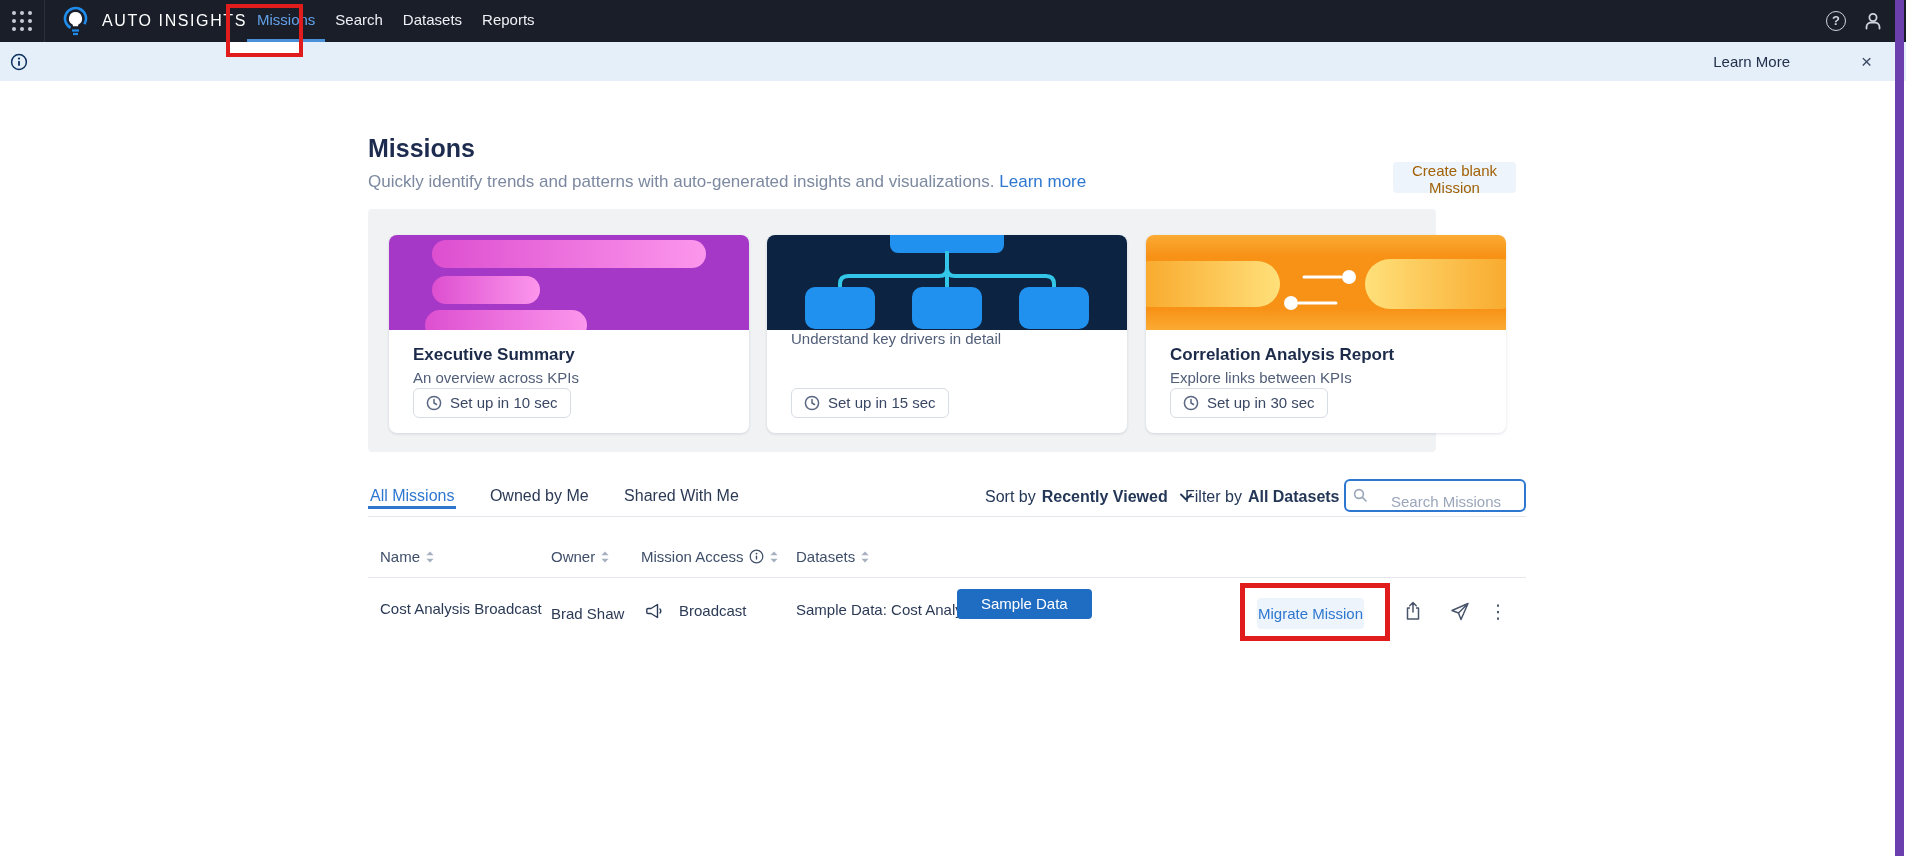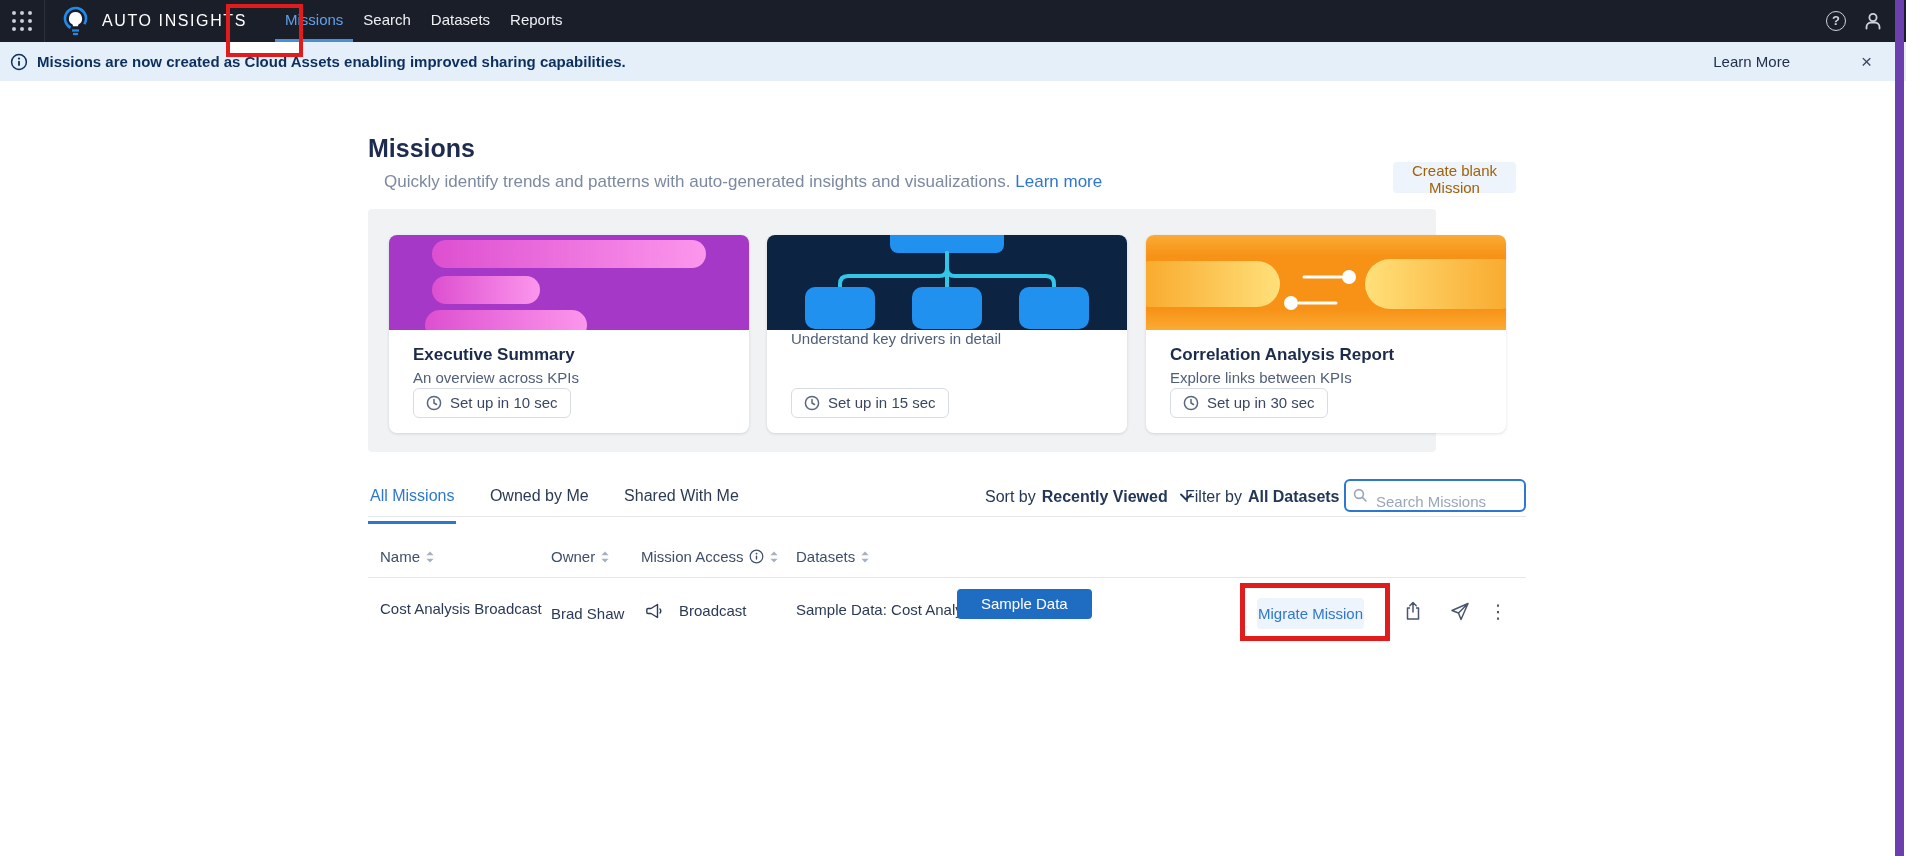--- a/index.html
+++ b/index.html
@@ -7,21 +7,21 @@
   body { font-family:"Liberation Sans", sans-serif; }
   #app { position:relative; width:1906px; height:856px; background:#fff; overflow:hidden; }
 
   
   .topnav { position:absolute; top:0; left:0; width:1906px; height:42px; background:#1a1e29; display:flex; align-items:center; z-index:5; }
   .grid-btn { width:44px; height:42px; display:flex; align-items:center; justify-content:center; cursor:pointer; }
   .grid-dots { display:grid; grid-template-columns:repeat(3,4px); grid-gap:4px; }
   .grid-dots span { width:4px; height:4px; border-radius:50%; background:#c8cdd6; }
   .nav-divider { width:1px; height:42px; background:#2c313d; }
   .logo-wrap { margin:0 13px 0 17px; display:flex; align-items:center; }
-  .brand { color:#ffffff; font-size:16px; letter-spacing:1.6px; font-weight:500; margin-right:28px; white-space:nowrap; }
+  .brand { color:#ffffff; font-size:16px; letter-spacing:1.6px; font-weight:500; white-space:nowrap; }
   .nav-items { display:flex; height:42px; }
   .nav-item { padding:0 10px; height:42px; line-height:40px; font-size:15px; color:#eef0f4; cursor:pointer; border-bottom:3px solid transparent; white-space:nowrap; }
   .nav-item.active { color:#62a0e8; border-bottom-color:#4a90d9; }
   .nav-right { position:absolute; right:22px; top:0; height:42px; display:flex; align-items:center; gap:16px; }
   .q-icon { width:20px; height:20px; border:1.6px solid #cfd4dc; border-radius:50%; color:#cfd4dc; font-size:13px; font-weight:700; text-align:center; line-height:17px; cursor:pointer; }
 
   
   .banner { position:absolute; top:42px; left:0; width:1906px; height:39px; background:#e5effa; display:flex; align-items:center; z-index:4; }
   .banner-icon { margin:0 9px 0 10px; display:flex; }
   .banner-text { font-size:15px; font-weight:700; color:#0c2f5e; }
@@ -29,48 +29,48 @@
   .banner-close { position:absolute; right:34px; font-size:19px; color:#3c4a63; cursor:pointer; line-height:1; }
 
   
   .annotation { position:absolute; border:4px solid #e11c1c; z-index:40; pointer-events:none; }
   .ann-missions { left:226px; top:4px; width:77px; height:53px; }
   .ann-fill { position:absolute; left:230px; top:42px; width:69px; height:11px; background:#ffffff; z-index:39; pointer-events:none; }
   .ann-migrate { left:1240px; top:583px; width:150px; height:58px; border-width:5px; }
 
   
   .page-title { position:absolute; left:368px; top:134px; font-size:25px; font-weight:700; color:#1d2b4f; }
-  .page-sub { position:absolute; left:368px; top:172px; font-size:17px; color:#7c89a0;margin-left:16px; }
+  .page-sub { position:absolute; left:368px; top:172px; font-size:17px; color:#7c89a0; }
   .link { color:#2e77d0; cursor:pointer; }
   .create-btn { position:absolute; left:1393px; top:162px; width:123px; height:31px; background:#eef4fb; color:#a16207; font-size:15px; border:none; border-radius:4px; cursor:pointer; font-family:inherit; }
 
   
   .cards-panel { position:absolute; left:368px; top:209px; width:1068px; height:243px; background:#f0f2f4; border-radius:4px; }
   .card { position:absolute; top:26px; width:360px; height:198px; background:#fff; border-radius:8px; box-shadow:0 1px 3px rgba(23,43,77,.14); cursor:pointer; }
   .card1 { left:21px; } .card2 { left:399px; } .card3 { left:778px; }
   .card-banner { position:relative; height:95px; border-radius:8px 8px 0 0; overflow:hidden; }
   .banner-purple { background:#a538c6; }
   .banner-navy { background:#0d2342; }
   .banner-orange { background:linear-gradient(180deg,#fbab33 0%,#f79217 22%,#f79217 78%,#fbab33 100%); }
   .pill { position:absolute; border-radius:16px; }
   .pill-pink { background:linear-gradient(90deg,#dd4fd0,#fc96ec); }
   .card-title { margin:15px 0 4px 24px; font-size:17px; font-weight:700; color:#1c2b4a; }
   .card-desc { margin:0 0 0 24px; font-size:15px; color:#515e78; }
   .setup-badge { position:absolute; left:24px; bottom:15px; display:inline-flex; align-items:center; gap:8px; border:1px solid #d8dce3; border-radius:6px; padding:5px 12px 6px; font-size:15px; color:#3a4763; background:#fff; }
 
   
   .tabs { position:absolute; left:368px; top:481px; width:1158px; height:36px; border-bottom:1px solid #e4e7ec; }
-  .tab { display:inline-block; margin-right:27px; padding:6px 2px 19px; font-size:16px; color:#2b3a55; cursor:pointer; }
+  .tab { display:inline-block; margin-right:27px; padding:6px 2px 4px; font-size:16px; color:#2b3a55; cursor:pointer; }
   .tab.active { color:#2e77d0; box-shadow:inset 0 -3px 0 #2e77d0; }
   .ctl { position:absolute; top:488px; display:flex; align-items:center; gap:6px; font-size:16px; color:#243757; cursor:pointer; white-space:nowrap; }
   .ctl-sort { left:985px; } .ctl-filter { left:1185px; }
   .ctl b { font-weight:700; }
   .ctl .chev { margin-left:6px; display:flex; }
   .search-box { position:absolute; left:1344px; top:479px; width:182px; height:33px; }
-  .search-box input { width:100%; height:100%; border:2px solid #2e77d0; border-radius:6px; padding:12px 8px 0 30px; font-size:15px; color:#243757; outline:none; font-family:inherit; background:#fff; }
+  .search-box input { width:100%; height:100%; border:2px solid #2e77d0; border-radius:6px; padding:12px 8px 0 30px; font-size:15px; color:#243757; outline:none; font-family:inherit; background:#fff;text-align:center; }
   .search-box input::placeholder { color:#9aa6ba; }
   .search-glyph { position:absolute; left:9px; top:9px; pointer-events:none; }
 
   
   .thead { position:absolute; left:368px; top:543px; width:1158px; height:34px; }
   .th { position:absolute; top:5px; font-size:15px; color:#3f4e69; display:flex; align-items:center; gap:5px; cursor:pointer; }
   .th-name { left:12px; } .th-owner { left:183px; } .th-access { left:273px; } .th-datasets { left:428px; }
   .hdr-divider { position:absolute; left:368px; top:577px; width:1158px; height:1px; background:#e4e7ec; }
   .trow { position:absolute; left:368px; top:578px; width:1158px; height:64px; }
   .cell { position:absolute; font-size:15px; color:#2b3a55; white-space:nowrap; }
@@ -130,21 +130,20 @@
   </div>
 
   <div class="banner">
     <span class="banner-icon">
       <svg width="18" height="18" viewBox="0 0 18 18">
         <circle cx="9" cy="9" r="7.4" fill="none" stroke="#0c2f5e" stroke-width="1.5"></circle>
         <circle cx="9" cy="5.6" r="1.1" fill="#0c2f5e"></circle>
         <rect x="8.1" y="7.8" width="1.8" height="5.2" rx="0.9" fill="#0c2f5e"></rect>
       </svg>
     </span>
-    <span class="banner-text">Missions are now created as Cloud Assets enabling improved sharing capabilities.</span>
     <span class="banner-learnmore">Learn More</span>
     <span class="banner-close">×</span>
   </div>
 
   <div class="ann-fill"></div>
   <div class="annotation ann-missions"></div>
 
   <div class="page-title">Missions</div>
   <div class="page-sub">
     <span>Quickly identify trends and patterns with auto-generated insights and visualizations.</span>

